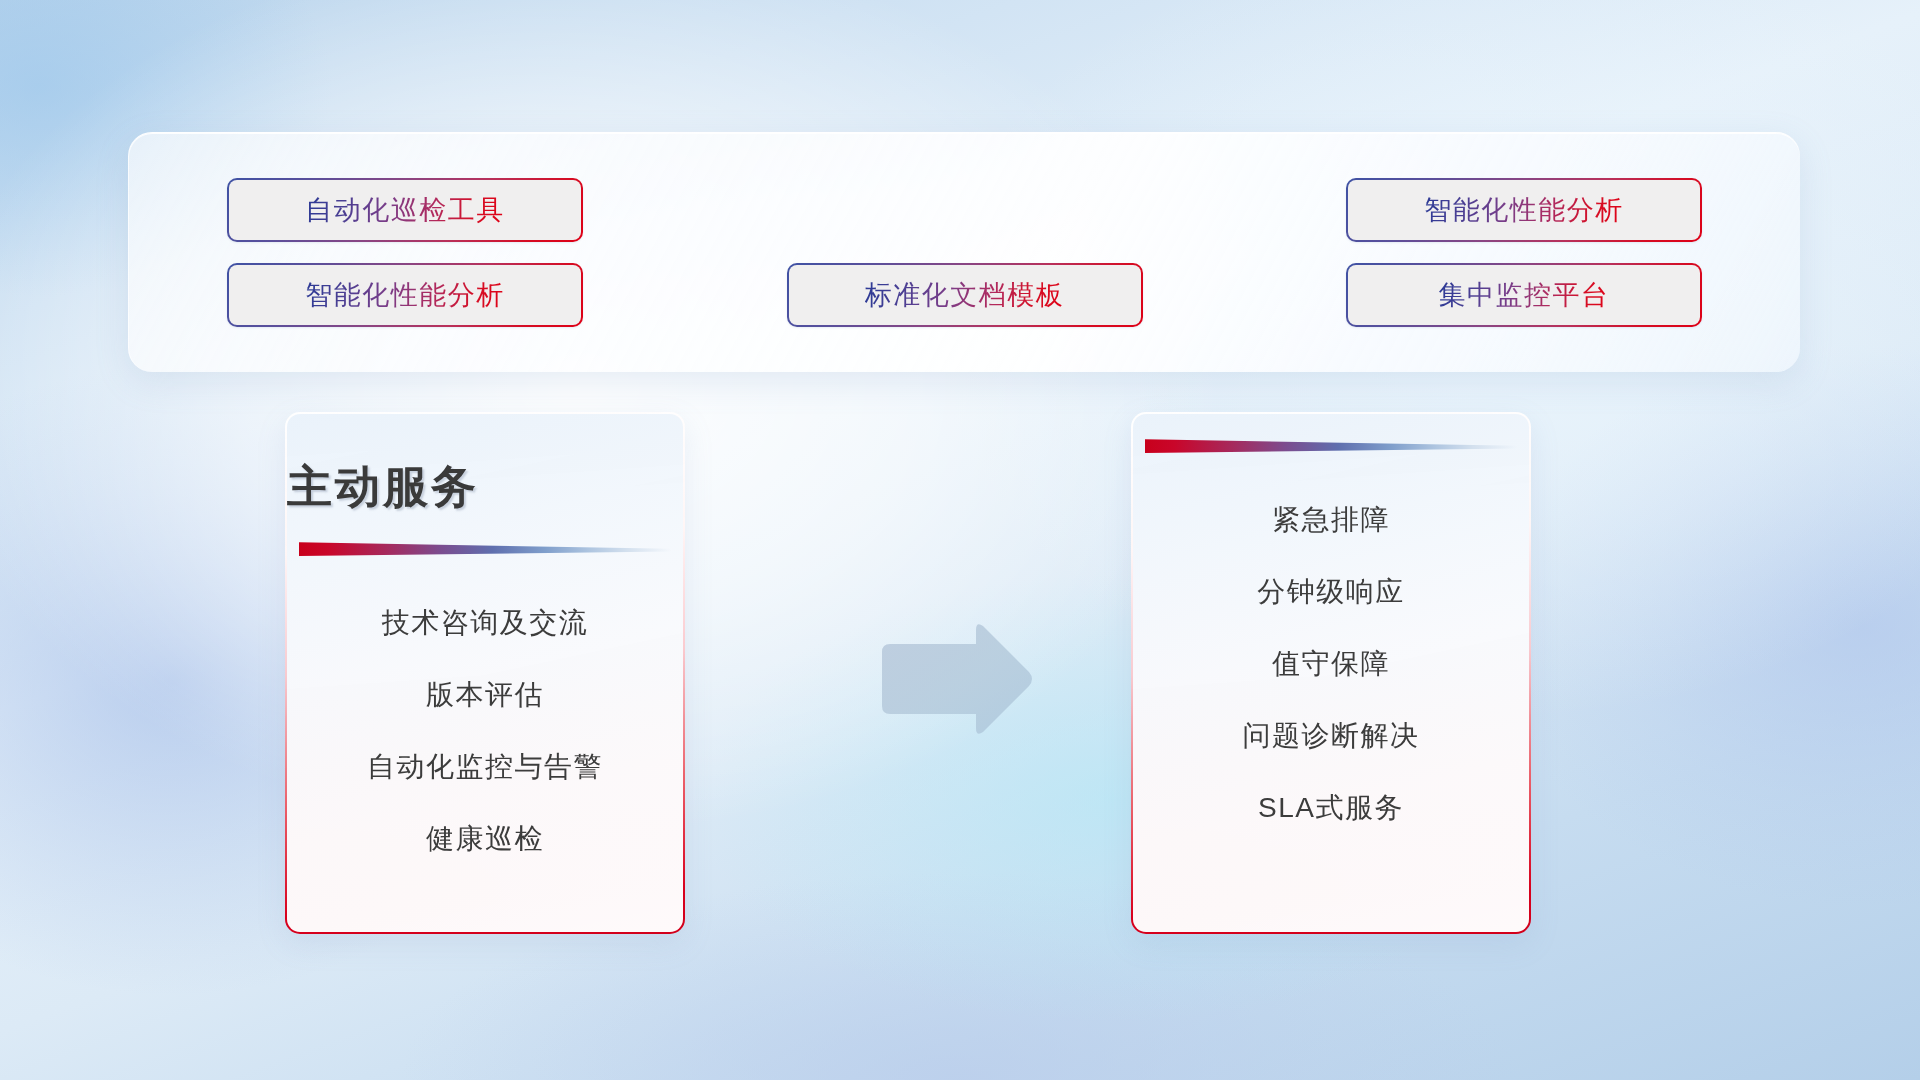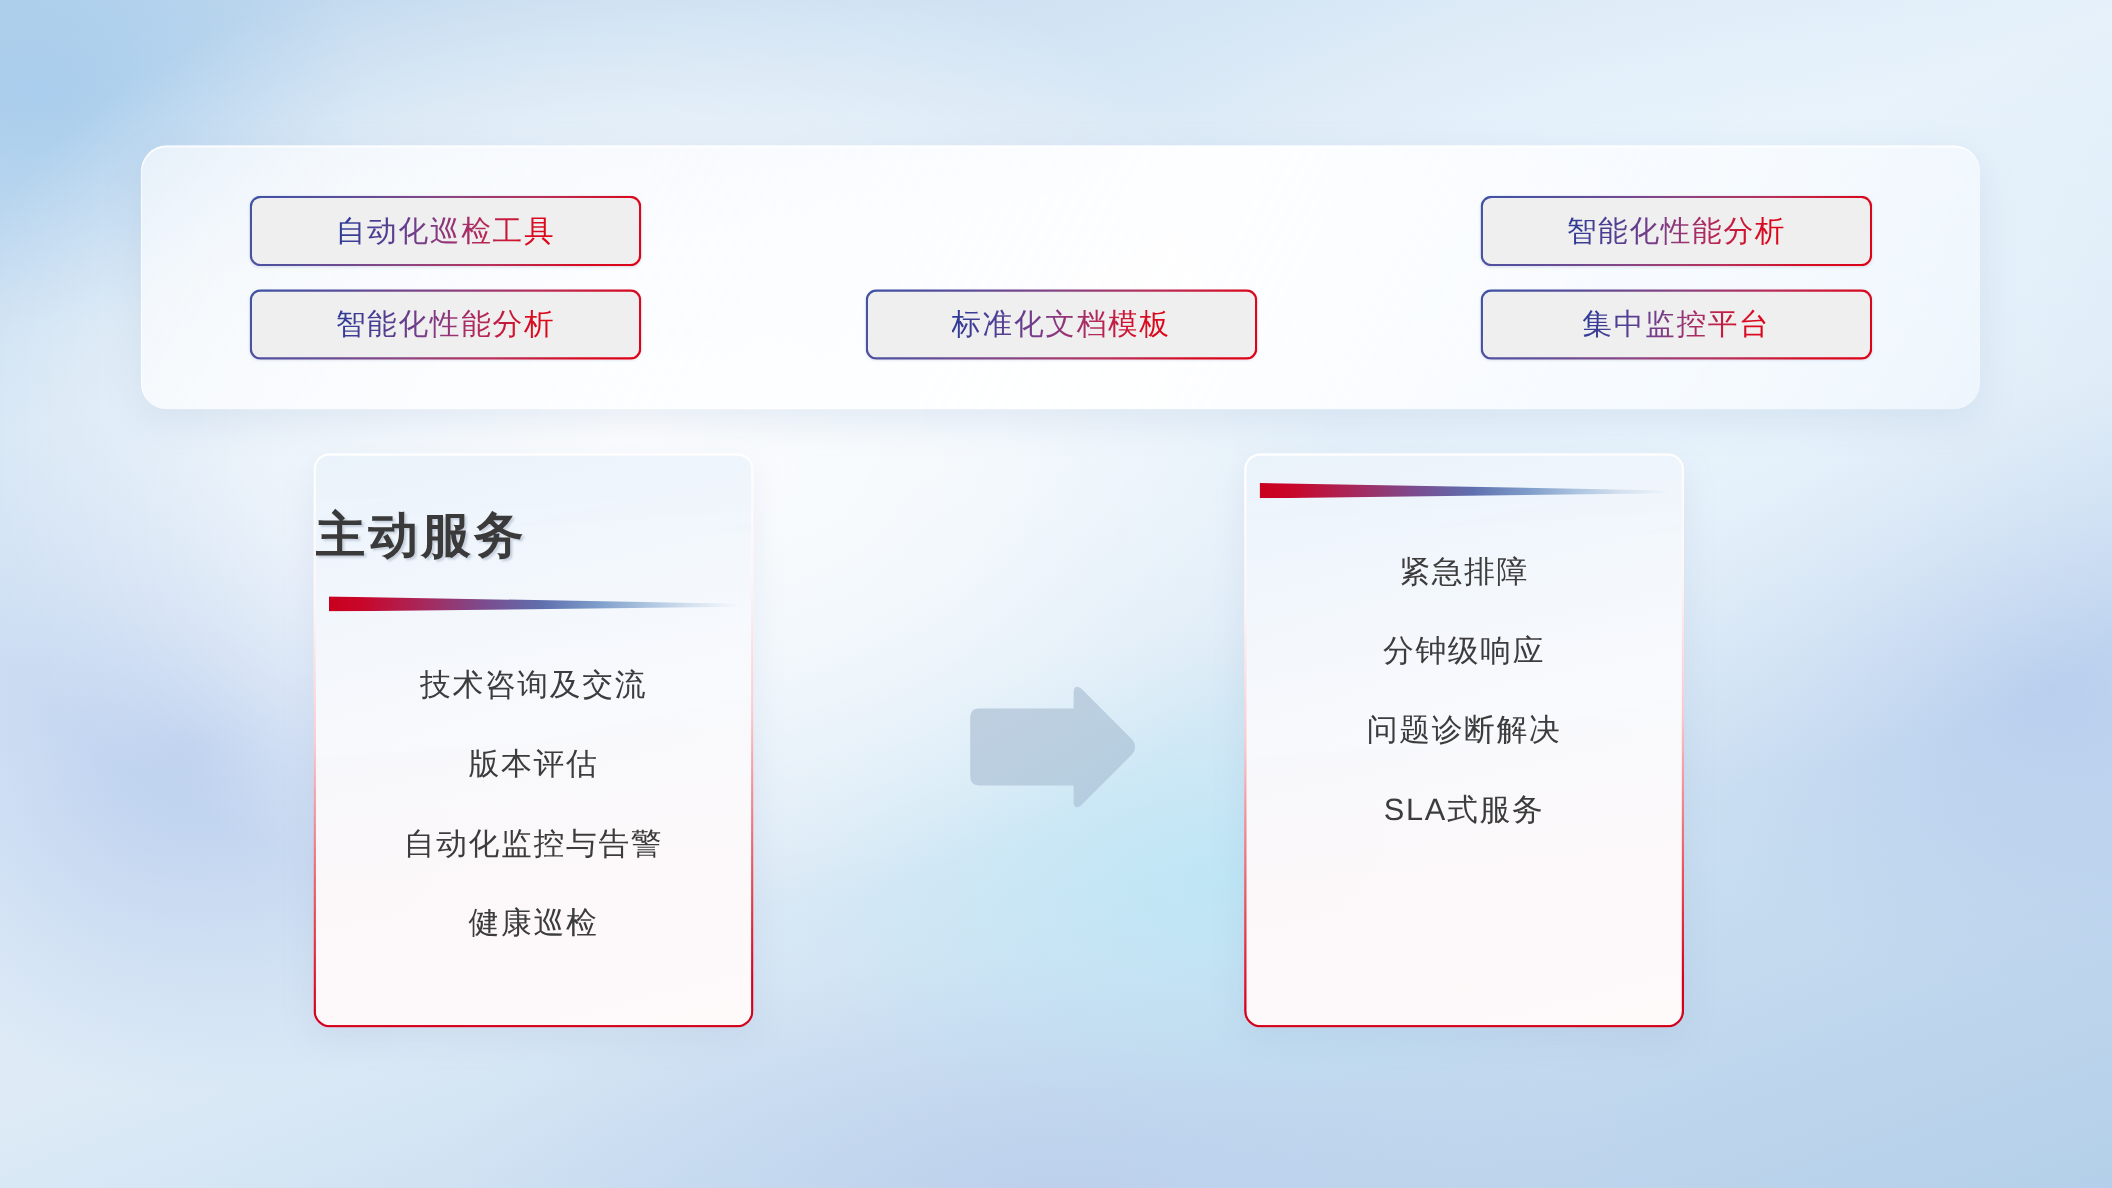--- a/index.html
+++ b/index.html
@@ -184,16 +184,17 @@
   </svg>
 </div>
 
 <div class="card" id="card-passive">
   <div class="divider-wrap">
     <div class="divider"></div>
   </div>
   <div class="card-list">
     <div class="card-item" data-bind="cards.1.items.1">紧急排障</div>
     <div class="card-item" data-bind="cards.1.items.0">分钟级响应</div>
+    <div class="card-item" data-bind="cards.1.items.2">值守保障</div>
     <div class="card-item" data-bind="cards.1.items.3">问题诊断解决</div>
     <div class="card-item" data-bind="cards.1.items.4">SLA式服务</div>
   </div>
 </div>
 
 </body></html>

